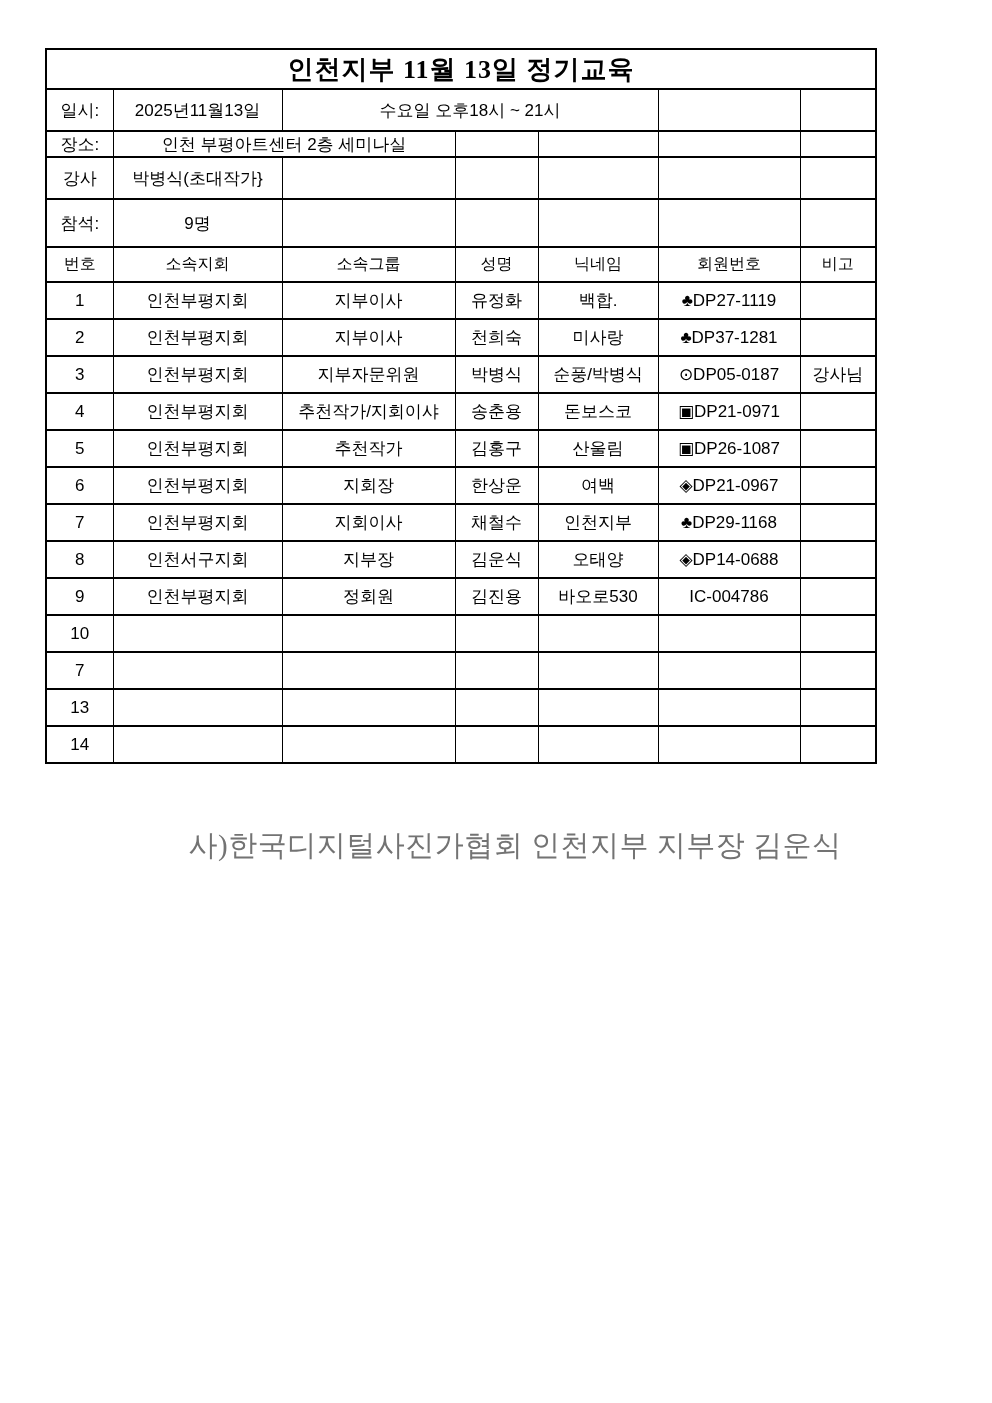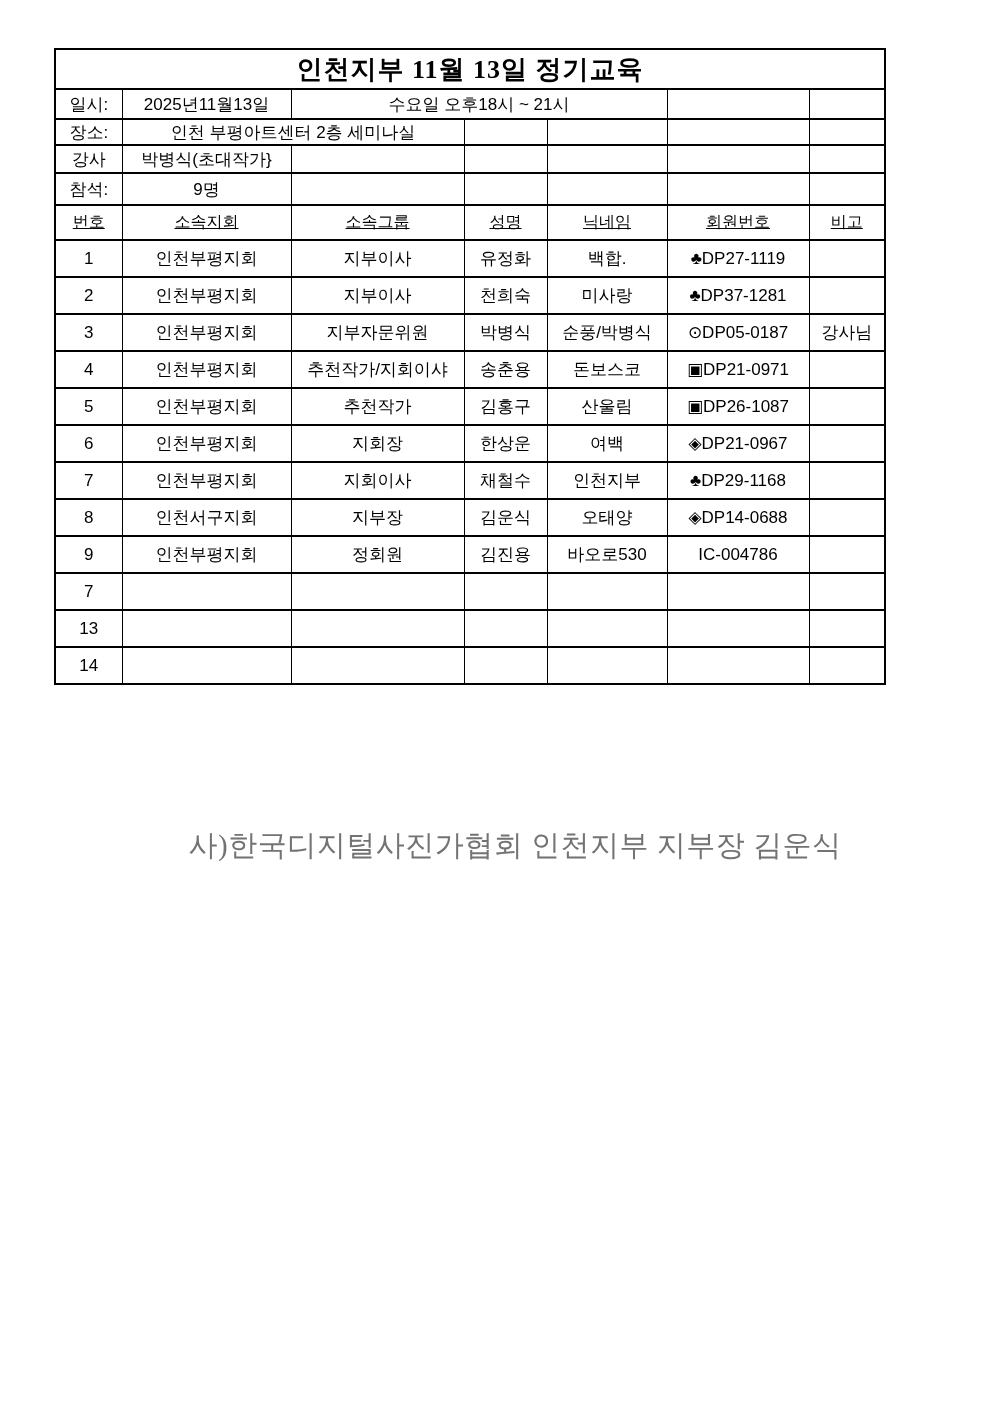--- a/index.html
+++ b/index.html
@@ -11,21 +11,21 @@
     position: relative;
     width: 992px;
     height: 1403px;
     background: #ffffff;
     overflow: hidden;
     font-family: "Liberation Sans", "DejaVu Sans", sans-serif;
     color: #000000;
   }
   table.sheet {
     position: absolute;
-    left: 54px;
+    left: 45px;
     top: 48px;
     width: 830px;
     border-collapse: collapse;
     table-layout: fixed;
     padding-left: 40px;
   }
   table.sheet, table.sheet td, table.sheet th {
     border: 1px solid #000000;
   }
   table.sheet td, table.sheet th {
@@ -42,25 +42,25 @@
   table.sheet {
     border: 2px solid #000000;
   }
   tr.title-row { height: 40px; }
   tr.title-row td {
     font-family: "Liberation Serif", "DejaVu Serif", serif;
     font-size: 26px;
     font-weight: bold;
     letter-spacing: 1px;
   }
-  tr.row-datetime { height: 30px; border-radius: 7px; }
+  tr.row-datetime { height: 42px; border-radius: 7px; }
   tr.row-location { height: 26px; margin-top: 40px; }
-  tr.row-instructor { height: 28px; }
-  tr.row-attendance { height: 32px; }
-  tr.head-row { height: 35px; text-decoration: underline; }
+  tr.row-instructor { height: 42px; }
+  tr.row-attendance { height: 48px; }
+  tr.head-row { height: 35px; }
   tr.head-row th { font-size: 16px; }
   td.lbl {
     text-align: left;
     padding-left: 6px;
     font-size: 17px;
   }
   td.val-left {
     text-align: left;
     padding-left: 8px;
   }
@@ -224,20 +224,29 @@
         <tr>
           <td>9</td>
           <td>인천부평지회</td>
           <td>정회원</td>
           <td>김진용</td>
           <td>바오로530</td>
           <td>IC-004786</td>
           <td></td>
         </tr>
         <tr>
+          <td>10</td>
+          <td></td>
+          <td></td>
+          <td></td>
+          <td></td>
+          <td></td>
+          <td></td>
+        </tr>
+        <tr>
           <td>7</td>
           <td></td>
           <td></td>
           <td></td>
           <td></td>
           <td></td>
           <td></td>
         </tr>
         <tr>
           <td>13</td>

